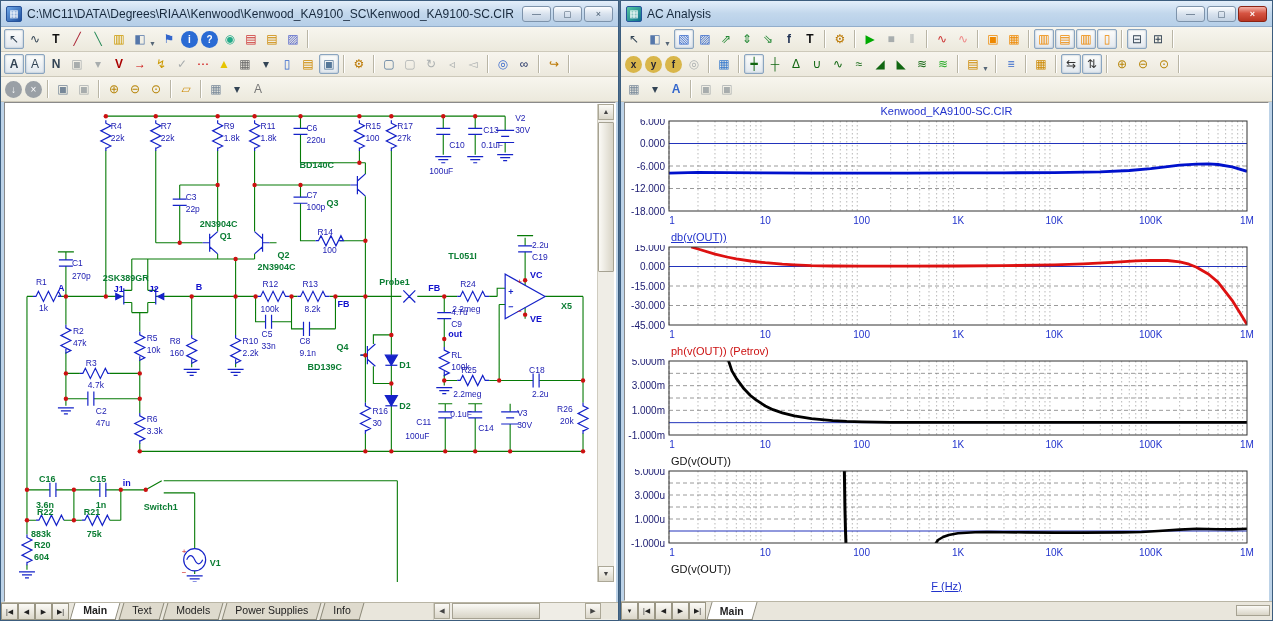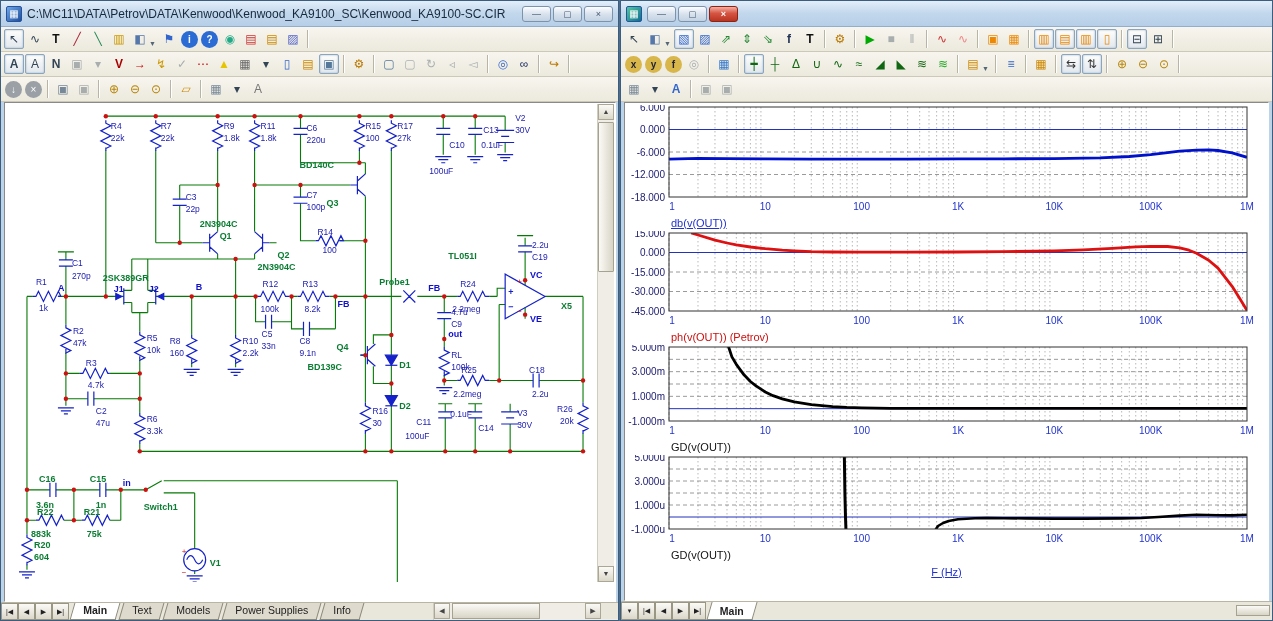--- a/index.html
+++ b/index.html
@@ -62,21 +62,21 @@
   .mini-thumb { position:absolute; right:2px; top:3px; width:34px; height:11px;
     background:linear-gradient(#fbfaf6,#d8d4c6); border:1px solid #a6a292; }
   text { font-family:"Liberation Sans", sans-serif; }
 </style>
 </head>
 <body>
 
 <div class="win" id="win-left">
   <div class="titlebar">
     <span class="ticon">▦</span>
-    <span class="ttl">C:\MC11\DATA\Petrov\DATA\Kenwood\Kenwood_KA9100_SC\Kenwood_KA9100-SC.CIR</span>
+    <span class="ttl">C:\MC11\DATA\Degrees\RIAA\Kenwood\Kenwood_KA9100_SC\Kenwood_KA9100-SC.CIR</span>
     <span class="winbtns">
         <span class="wbtn">—</span>
         <span class="wbtn">▢</span>
         <span class="wbtn">×</span>
       </span>
   </div>
   <div class="tbar">
       <span class="ticn sel">↖</span>
       <span class="ticn">∿</span>
       <span class="ticn" style="color: rgb(17, 17, 17); font-weight: bold;">T</span>
@@ -357,20 +357,21 @@
       <div class="thumb" style="left:18px;width:88px"></div>
       <span class="arr" style="right:17px;top:0">▶</span>
       <span style="position:absolute;right:0;top:0;width:17px;height:16px;background:#e9e6dc"></span>
     </div>
   </div>
 </div>
 
 <div class="win" id="win-right">
   <div class="titlebar">
     <span class="ticon green">▦</span>
+    <span class="ttl">AC Analysis</span>
     <span class="winbtns">
         <span class="wbtn">—</span>
         <span class="wbtn">▢</span>
         <span class="wbtn close-red">×</span>
       </span>
   </div>
   <div class="tbar">
       <span class="ticn">↖</span>
       <span class="ticn hasdd" style="color: rgb(85, 119, 170);">◧<span class="dd">▼</span></span>
       <span class="ticn sel" style="color: rgb(51, 102, 204);">▧</span>
@@ -437,21 +438,21 @@
     </div>
   <div class="tbar">
       <span class="ticn" style="color: rgb(119, 136, 153);">▦</span>
       <span class="ticn">▾</span>
       <span class="ticn" style="color: rgb(51, 102, 204); font-weight: bold;">A</span>
       <span class="tsep"></span>
       <span class="ticn dis">▣</span>
       <span class="ticn dis">▣</span>
     </div>
   <div class="plot-panel">
-    <div id="charts"><svg width="640" height="108">
+    <div id="charts"><div class="chart-title">Kenwood_KA9100-SC.CIR</div><svg width="640" height="108">
           <line x1="44" y1="2" x2="44" y2="92" stroke="#9a9a9a" stroke-width="0.7" stroke-dasharray="3,2"></line>
           <line x1="72.99922291563018" y1="2" x2="72.99922291563018" y2="92" stroke="#9a9a9a" stroke-width="0.7" stroke-dasharray="1.5,2.5"></line>
           <line x1="89.96268087132748" y1="2" x2="89.96268087132748" y2="92" stroke="#9a9a9a" stroke-width="0.7" stroke-dasharray="1.5,2.5"></line>
           <line x1="101.99844583126037" y1="2" x2="101.99844583126037" y2="92" stroke="#9a9a9a" stroke-width="0.7" stroke-dasharray="1.5,2.5"></line>
           <line x1="111.33411041770316" y1="2" x2="111.33411041770316" y2="92" stroke="#9a9a9a" stroke-width="0.7" stroke-dasharray="1.5,2.5"></line>
           <line x1="118.96190378695768" y1="2" x2="118.96190378695768" y2="92" stroke="#9a9a9a" stroke-width="0.7" stroke-dasharray="1.5,2.5"></line>
           <line x1="125.41111118804007" y1="2" x2="125.41111118804007" y2="92" stroke="#9a9a9a" stroke-width="0.7" stroke-dasharray="1.5,2.5"></line>
           <line x1="130.99766874689055" y1="2" x2="130.99766874689055" y2="92" stroke="#9a9a9a" stroke-width="0.7" stroke-dasharray="1.5,2.5"></line>
           <line x1="135.92536174265496" y1="2" x2="135.92536174265496" y2="92" stroke="#9a9a9a" stroke-width="0.7" stroke-dasharray="1.5,2.5"></line>
           <line x1="169.33255624896353" y1="2" x2="169.33255624896353" y2="92" stroke="#9a9a9a" stroke-width="0.7" stroke-dasharray="1.5,2.5"></line>

